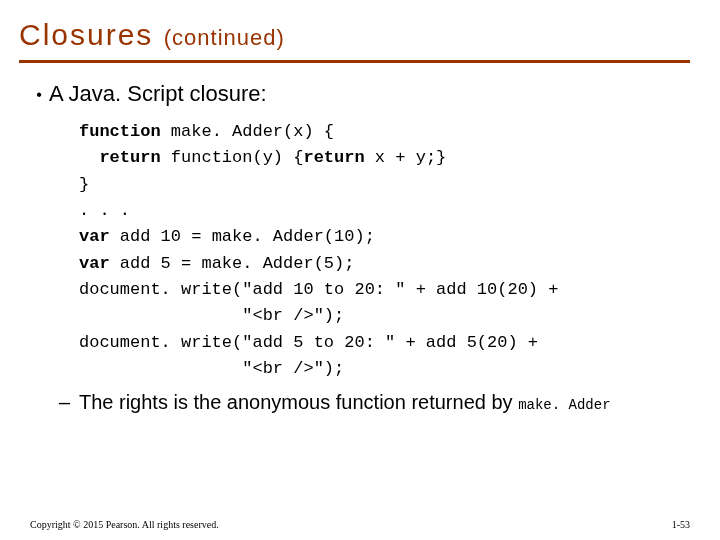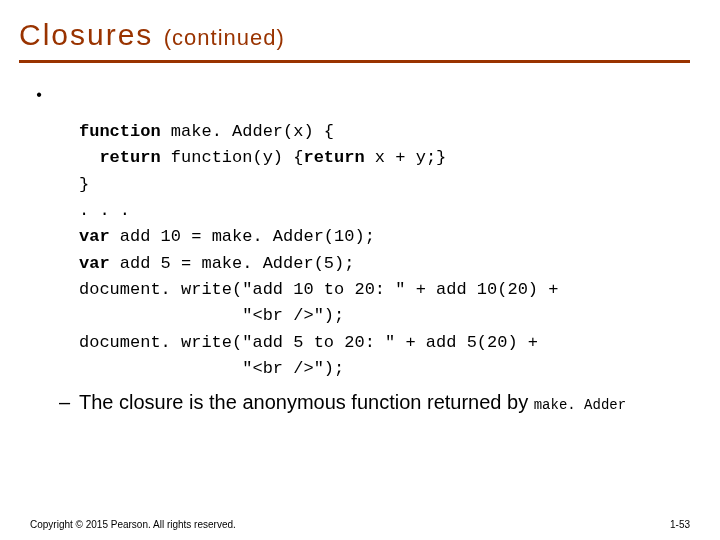--- a/index.html
+++ b/index.html
@@ -71,46 +71,47 @@
     font-family: "Courier New", Courier, monospace;
     font-size: 14px;
   }
   .footer {
     position: absolute;
     left: 30px;
     right: 30px;
     bottom: 10px;
     display: flex;
     justify-content: space-between;
-    font-family: Liberation Sans, sans-serif;
+    font-family: Liberation Serif, serif;
     font-size: 10px;
     color: #000;
   }
 </style>
 </head>
 <body>
 
 <div class="slide">
 
   <h1 class="title">
     <span>Closures </span><span class="sub">(continued)</span>
   </h1>
 
   <hr class="rule">
 
   <div class="bullet1">
     <span class="dot">•</span>
+    <span>A Java. Script closure:</span>
   </div>
 
   <div class="code" id="code-block"><div><b>function</b><span> make. Adder(x) {</span></div><div><span>  </span><b>return</b><span> function(y) {</span><b>return</b><span> x + y;}</span></div><div><span>}</span></div><div><span>. . .</span></div><div><b>var</b><span> add 10 = make. Adder(10);</span></div><div><b>var</b><span> add 5 = make. Adder(5);</span></div><div><span>document. write("add 10 to 20: " + add 10(20) +</span></div><div><span>                "&lt;br /&gt;");</span></div><div><span>document. write("add 5 to 20: " + add 5(20) +</span></div><div><span>                "&lt;br /&gt;");</span></div></div>
 
   <div class="bullet2">
     <span class="dash">–</span>
     <span>
-      <span>The closure is the anonymous function returned by </span><span class="mono">make. Adder</span>
+      <span>The rights is the anonymous function returned by </span><span class="mono">make. Adder</span>
     </span>
   </div>
 
   <div class="footer">
     <span>Copyright © 2015 Pearson. All rights reserved.</span>
     <span>1-53</span>
   </div>
 
 </div>
 

